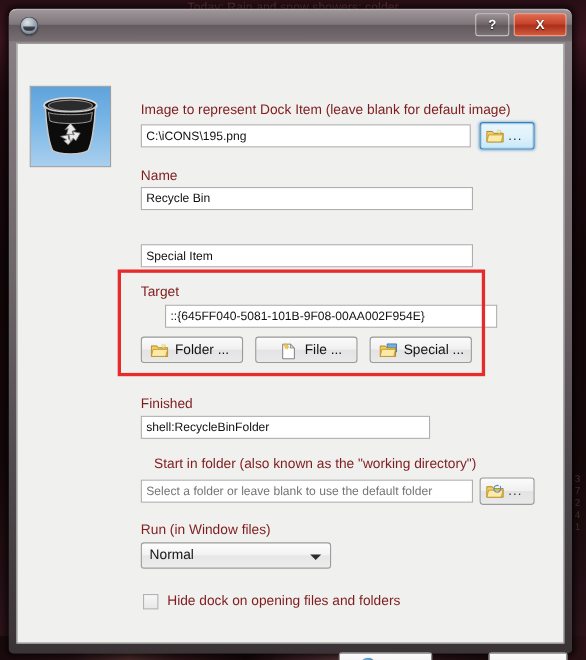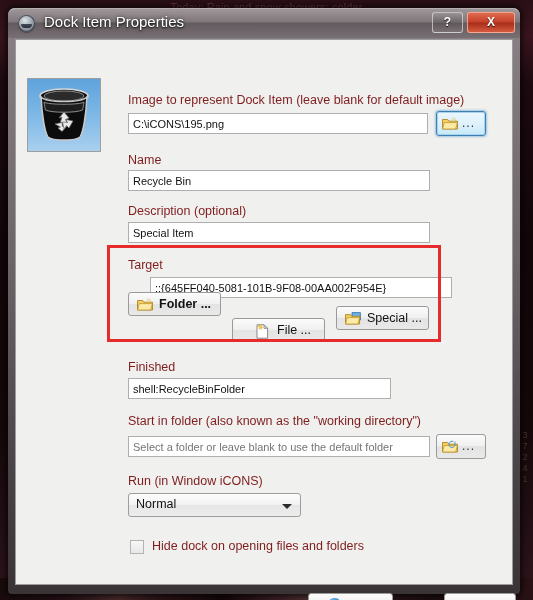--- a/index.html
+++ b/index.html
@@ -363,21 +363,20 @@
 <div id="desktop">
   <div id="desktop-banner">Today: Rain and snow showers; colder</div>
   <div id="desktop-sidebar-text">3 7 2 4 1</div>
   <div id="desktop-bottom"></div>
 </div>
 
 <div id="window">
 
   <div id="titlebar">
     <div id="title-icon"></div>
-    <div id="title-text">Dock Item Properties</div>
     <div class="caption-btn" id="btn-help-caption">?</div>
     <div class="caption-btn" id="btn-close">X</div>
   </div>
 
   <div id="client">
 
     <div id="icon-preview">
       <svg id="icon-bin" viewBox="0 0 52 54">
         <ellipse cx="26" cy="8" rx="24" ry="7" fill="#101010" stroke="#d9d9d9" stroke-width="1.6"></ellipse>
         <ellipse cx="26" cy="8" rx="20" ry="5" fill="#2b2b2b" stroke="#8c8c8c" stroke-width="1"></ellipse>
@@ -402,40 +401,39 @@
             <path d="M11 0.8 L12 2.2 L13.3 1.4 L12.5 2.9 L13.9 3.4 L12.3 3.6 L12.6 5 L11.6 3.9 L10.6 4.6 L11.1 3.2 L9.9 2.6 Z" fill="#fff6c9" stroke="#cbb14a" stroke-width="0.4"></path>
           </svg>
         </span>
         <span class="dots">...</span>
       </span>
     </div>
 
     <div class="lbl" style="left:112px; top:113px;">Name</div>
     <input class="txt" style="left: 112px; top: 130px; width: 302px;" type="text" value="Recycle Bin">
 
-    <div class="lbl" style="left:112px; top:164px;">Description (optional)</div>
     <input class="txt" style="left: 112px; top: 182px; width: 302px;" type="text" value="Special Item">
 
     <div class="lbl" style="left:112px; top:218px;">Target</div>
     <input class="txt" style="left: 112px; top: 237px; width: 302px; margin-left: 22px;" type="text" value="::{645FF040-5081-101B-9F08-00AA002F954E}">
 
-    <div class="btn target-btn" style="left:112px; top:252px;font-weight:bold;">
+    <div class="btn target-btn" style="left:112px; top:266px;">
       <span class="tb-inner">
         <span class="folder-ico">
           <svg width="16" height="13" viewBox="0 0 16 13">
             <path d="M0.5 2.5 L5.6 2.5 L7 4.2 L15.5 4.2 L15.5 12 L0.5 12 Z" fill="#f7cd5e" stroke="#a67c17" stroke-width="0.8"></path>
             <path d="M2.2 5.6 L15.4 5.6 L13.6 12 L0.6 12 Z" fill="#fde9a8" stroke="#b8901f" stroke-width="0.7"></path>
             <path d="M11 0.6 L11.9 2.1 L13.3 1.3 L12.5 2.8 L13.9 3.3 L12.3 3.6 L12.6 5 L11.6 3.8 L10.6 4.5 L11.1 3.1 L9.8 2.5 Z" fill="#fff9d6" stroke="#cbb14a" stroke-width="0.4"></path>
           </svg>
         </span>
         <span>Folder ...</span>
       </span>
     </div>
 
-    <div class="btn target-btn" style="left:216px; top:278px;">
+    <div class="btn target-btn" style="left:216px; top:266px;">
       <span class="tb-inner" style="padding-left:22px;">
         <span class="folder-ico">
           <svg width="14" height="15" viewBox="0 0 14 15">
             <path d="M2 0.8 L9 0.8 L12.6 4.4 L12.6 14.2 L2 14.2 Z" fill="#ffffff" stroke="#7d7d7d" stroke-width="0.9"></path>
             <path d="M9 0.8 L9 4.4 L12.6 4.4 Z" fill="#dfdfdf" stroke="#7d7d7d" stroke-width="0.7"></path>
             <path d="M4.4 0.3 L5.4 2.1 L7.1 1.2 L6.2 3 L8 3.6 L6.1 3.9 L6.4 5.6 L5.2 4.2 L4 5 L4.6 3.3 L3 2.6 Z" fill="#ffd24a" stroke="#d09b12" stroke-width="0.4"></path>
           </svg>
         </span>
         <span>File ...</span>
       </span>
@@ -452,36 +450,36 @@
         </span>
         <span>Special ...</span>
       </span>
     </div>
 
     <div id="red-box"></div>
 
     <div class="lbl" style="left:112px; top:320px;">Finished</div>
     <input class="txt" style="left: 112px; top: 338px; width: 263px;" type="text" value="shell:RecycleBinFolder">
 
-    <div class="lbl" style="left:112px; top:374px;">Start in folder (also known as the "working directory")</div>
+    <div class="lbl" style="left:124px; top:374px;">Start in folder (also known as the "working directory")</div>
     <input class="txt placeholder" style="left: 112px; top: 396px; width: 302px;" type="text" placeholder="Select a folder or leave blank to use the default folder">
     <div class="btn browse-btn" style="left:420px; top:394px;">
       <span class="browse-inner">
         <span class="folder-ico">
           <svg width="16" height="13" viewBox="0 0 16 13">
             <path d="M0.5 2.5 L5.6 2.5 L7 4.2 L15.5 4.2 L15.5 12 L0.5 12 Z" fill="#f7cd5e" stroke="#a67c17" stroke-width="0.8"></path>
             <path d="M2.2 5.6 L15.4 5.6 L13.6 12 L0.6 12 Z" fill="#fde9a8" stroke="#b8901f" stroke-width="0.7"></path>
             <path d="M11.4 1.6 A3.1 3.1 0 1 0 13 3.6 L13 1.8" fill="none" stroke="#4d93cd" stroke-width="1"></path>
           </svg>
         </span>
         <span class="dots">...</span>
       </span>
     </div>
 
-    <div class="lbl" style="left:112px; top:434px;">Run (in  Window iCONS)</div>
+    <div class="lbl" style="left:112px; top:434px;">Run (in  Window files)</div>
     <div id="combo">
       <span id="combo-text">Normal</span>
       <span id="combo-arrow"></span>
     </div>
 
     <div id="chk-box"></div>
     <div class="lbl" id="chk-label">Hide dock on opening files and folders</div>
 
     <div class="btn" id="btn-help">
       <span class="bh-inner">

